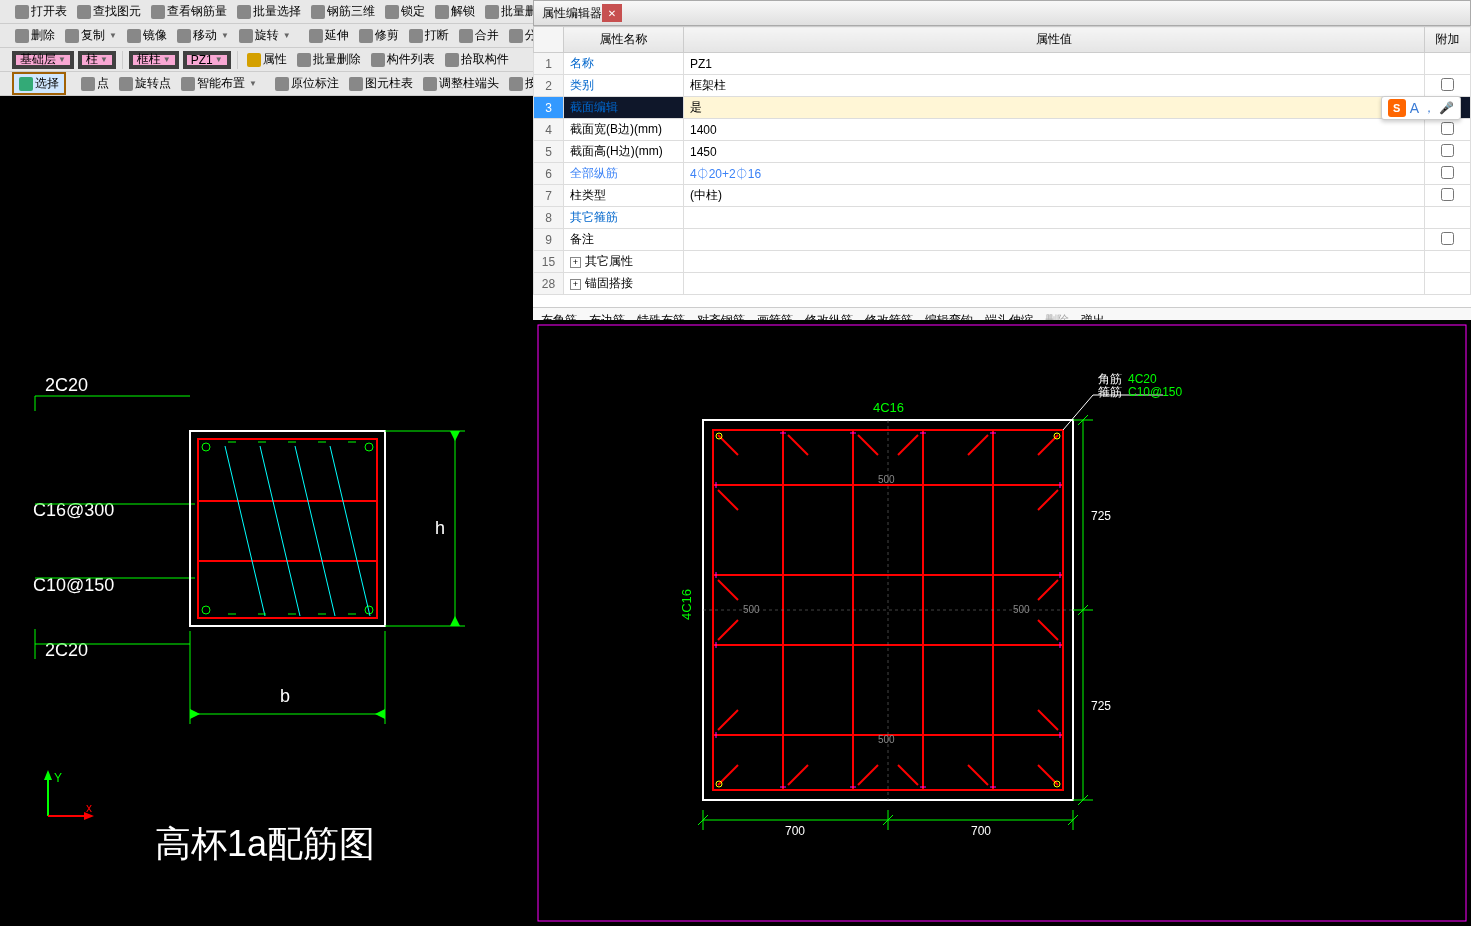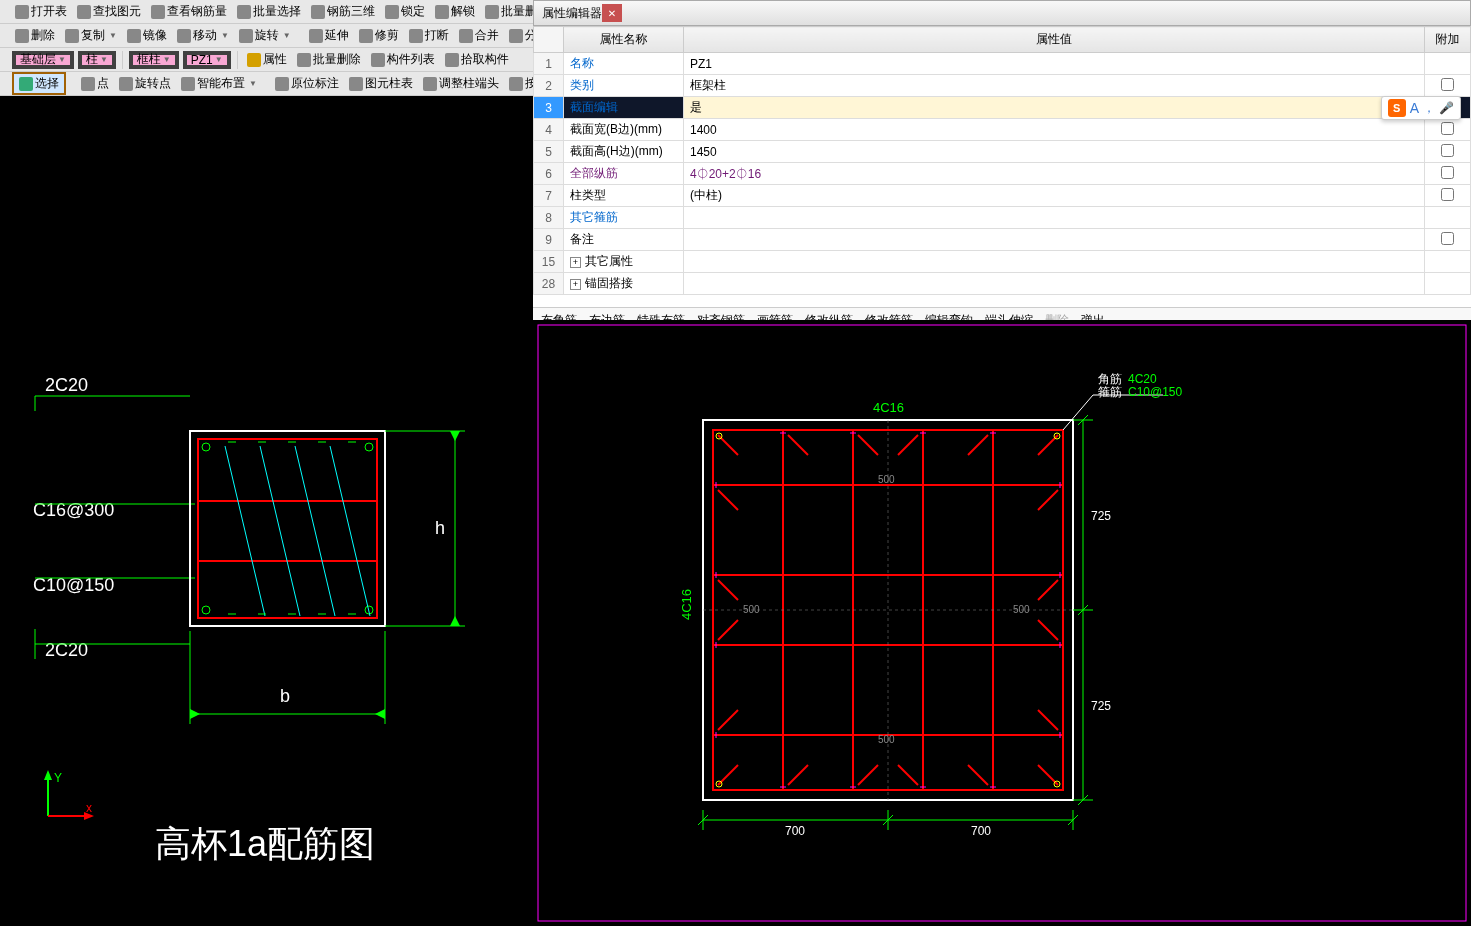--- a/index.html
+++ b/index.html
@@ -22,21 +22,21 @@
 .close-x { width: 20px; height: 18px; background: #c75050; color: #fff; display: flex; align-items: center; justify-content: center; font-size: 10px; cursor: pointer; }
 
 .prop-table { width: 100%; border-collapse: collapse; }
 .prop-table th { background: linear-gradient(#f5f5f5, #e5e5e5); border: 1px solid #ccc; padding: 4px 6px; font-weight: normal; font-size: 12px; }
 .prop-table td { border: 1px solid #ddd; padding: 2px 6px; font-size: 12px; height: 18px; }
 .prop-table .rownum { width: 30px; text-align: center; background: #f5f5f5; color: #666; }
 .prop-table .propname { width: 120px; }
 .prop-table .propval { }
 .prop-table .addcol { width: 46px; text-align: center; }
 .prop-table .blue-link { color: #0066cc; cursor: pointer; }
-.prop-table .gray-text { color: #701a75; }
+.prop-table .gray-text { color: #3b82f6; }
 .prop-table .selected-row td { background: #0f172a; color: #fff; }
 .prop-table .selected-row .rownum { background: #3399ff; color: #fff; }
 .prop-table .selected-row .propval { background: #fff6d6; color: #000; }
 .expand-btn { display: inline-block; width: 11px; height: 11px; border: 1px solid #888; background: #fff; text-align: center; line-height: 9px; font-size: 9px; margin-right: 4px; cursor: pointer; }
 .checkbox-cell input { margin: 0; }
 
 .rebar-tabs { background: #f8f8f8; border-top: 1px solid #ccc; border-bottom: 1px solid #ccc; padding: 4px 8px; display: flex; gap: 12px; margin-top: 12px; }
 .rebar-tabs .tab-item { cursor: pointer; font-size: 12px; }
 .rebar-tabs .tab-item.disabled { color: #aaa; }
 

